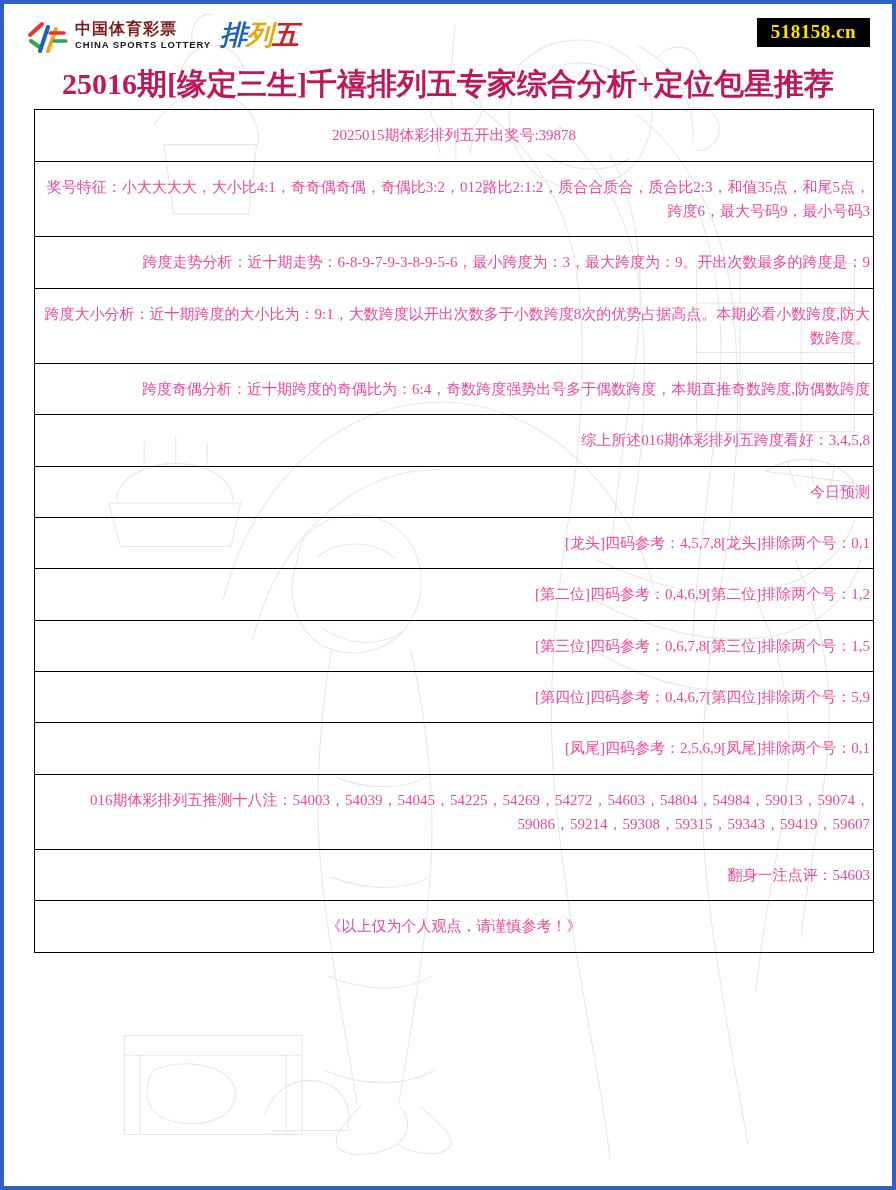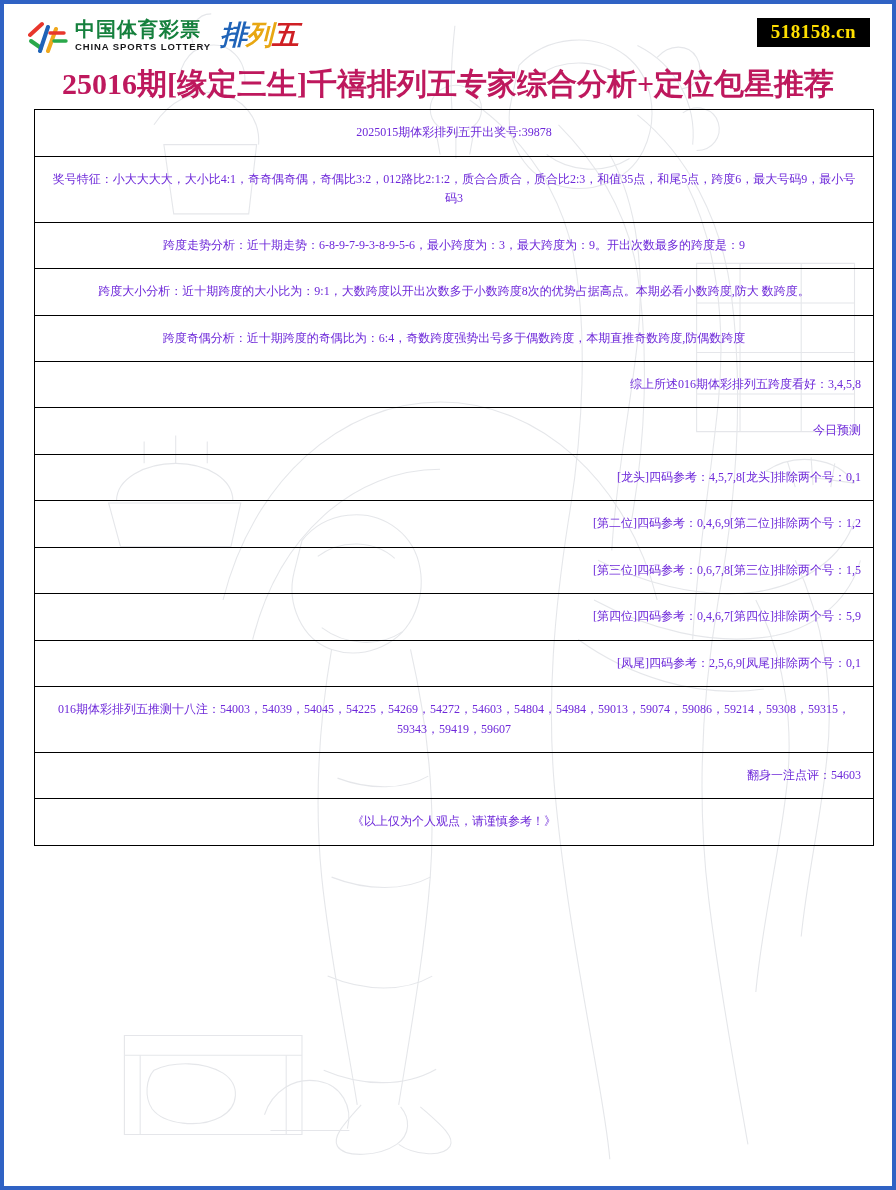--- a/index.html
+++ b/index.html
@@ -70,23 +70,23 @@
     flex: 0 0 auto;
   }
   .brand-words {
     display: flex;
     flex-direction: column;
     justify-content: center;
     line-height: 1;
   }
   .brand-cn {
     font-family: "DejaVu Sans", "Liberation Sans", sans-serif;
-    font-size: 20px;
-    font-weight: bold;
-    color: #15803d;
+    font-size: 16px;
+    font-weight: bold;
+    color: #7f1d1d;
     letter-spacing: 1px;
   }
   .brand-en {
     font-family: "Liberation Sans", sans-serif;
     font-size: 9.5px;
     font-weight: bold;
     color: #17171a;
     letter-spacing: 0.9px;
     margin-top: 3px;
   }
@@ -133,29 +133,29 @@
     padding: 0 28px;
   }
   table.analysis {
     width: 840px;
     border-collapse: collapse;
     table-layout: fixed;
     background: transparent;
   }
   table.analysis td {
     border: 1px solid #000000;
-    padding: 13px 12px;
-    font-size: 12px;
+    padding: 13px 3px;
+    font-size: 15px;
     line-height: 1.62;
-    color: #6d28d9;
+    color: #ec4899;
     vertical-align: middle;
     background: transparent;
   }
   td.center { text-align: center; }
-  td.left   { text-align: center; }
+  td.left   { text-align: right; }
   td.headrow {
     text-align: center;
     padding: 16px 12px;
     font-size: 17.5px;
   }
   td.tall { padding: 20px 12px; }
   td.pred { padding: 22px 12px; text-align: right; }
   td.footer-note {
     text-align: center;
     padding: 20px 12px;

